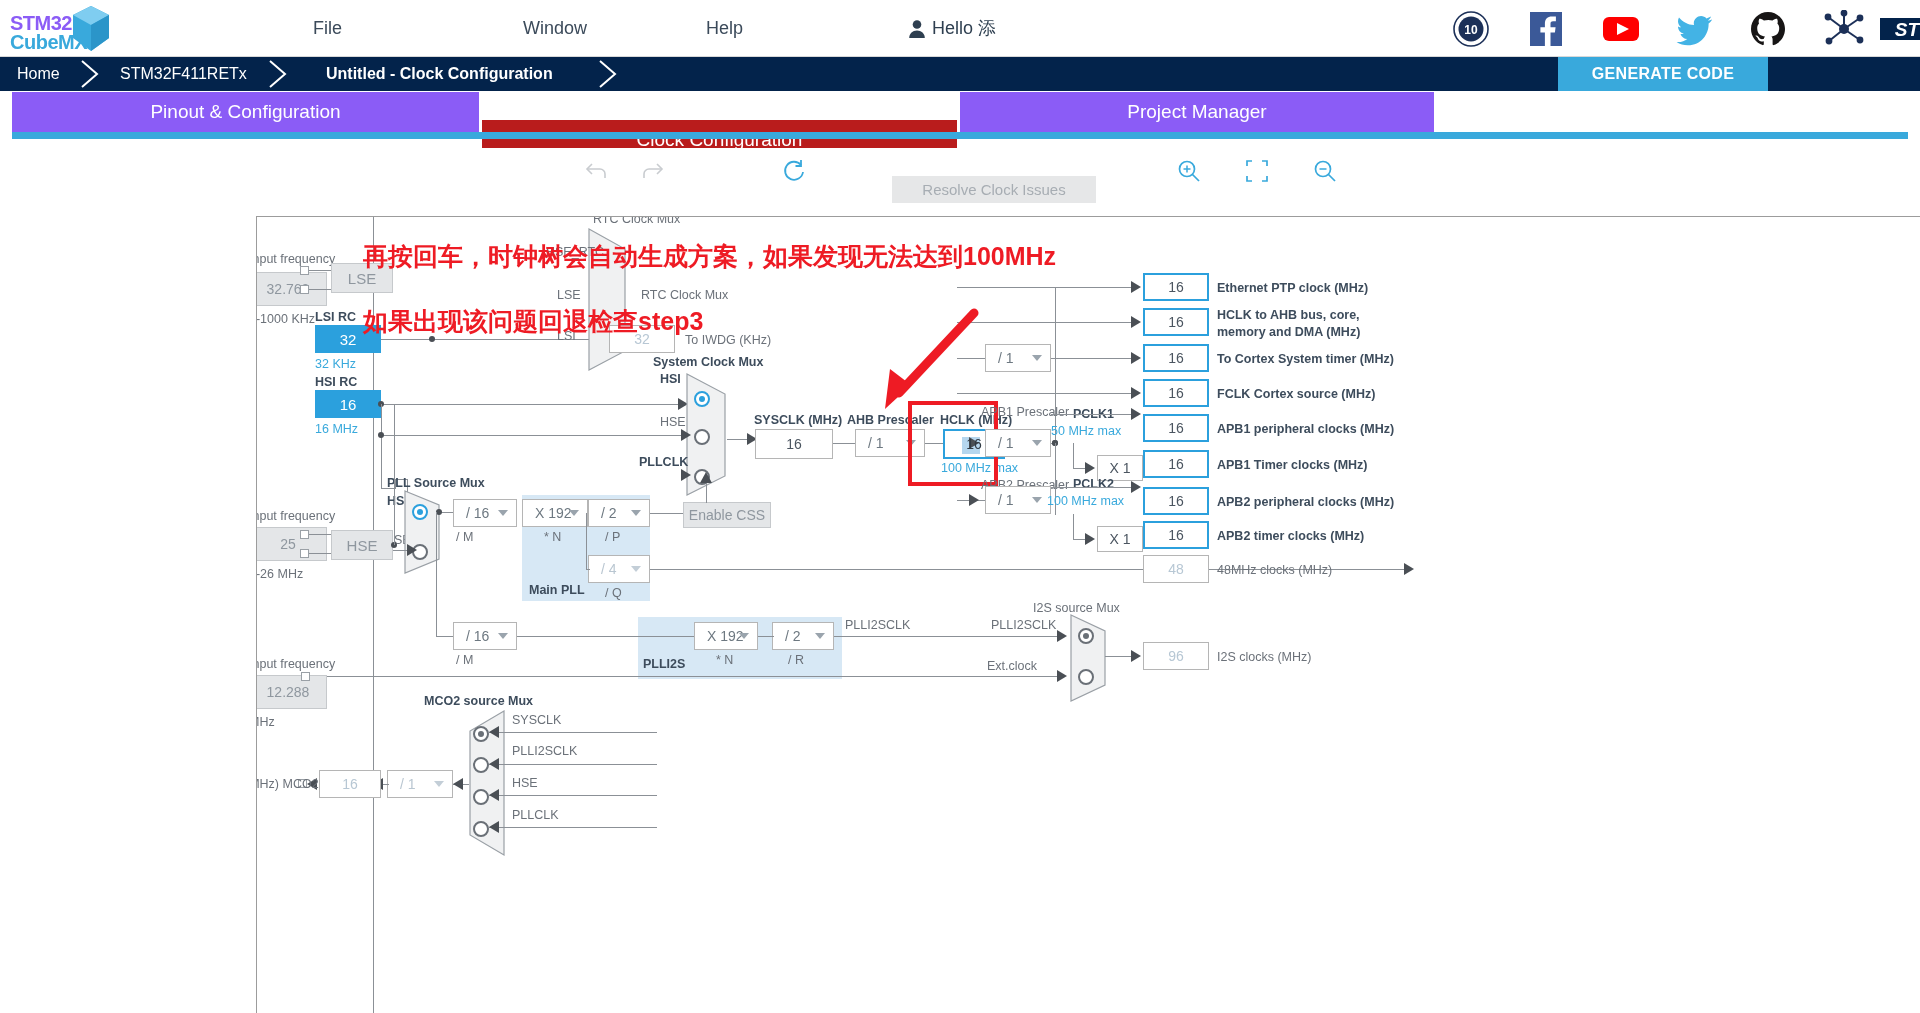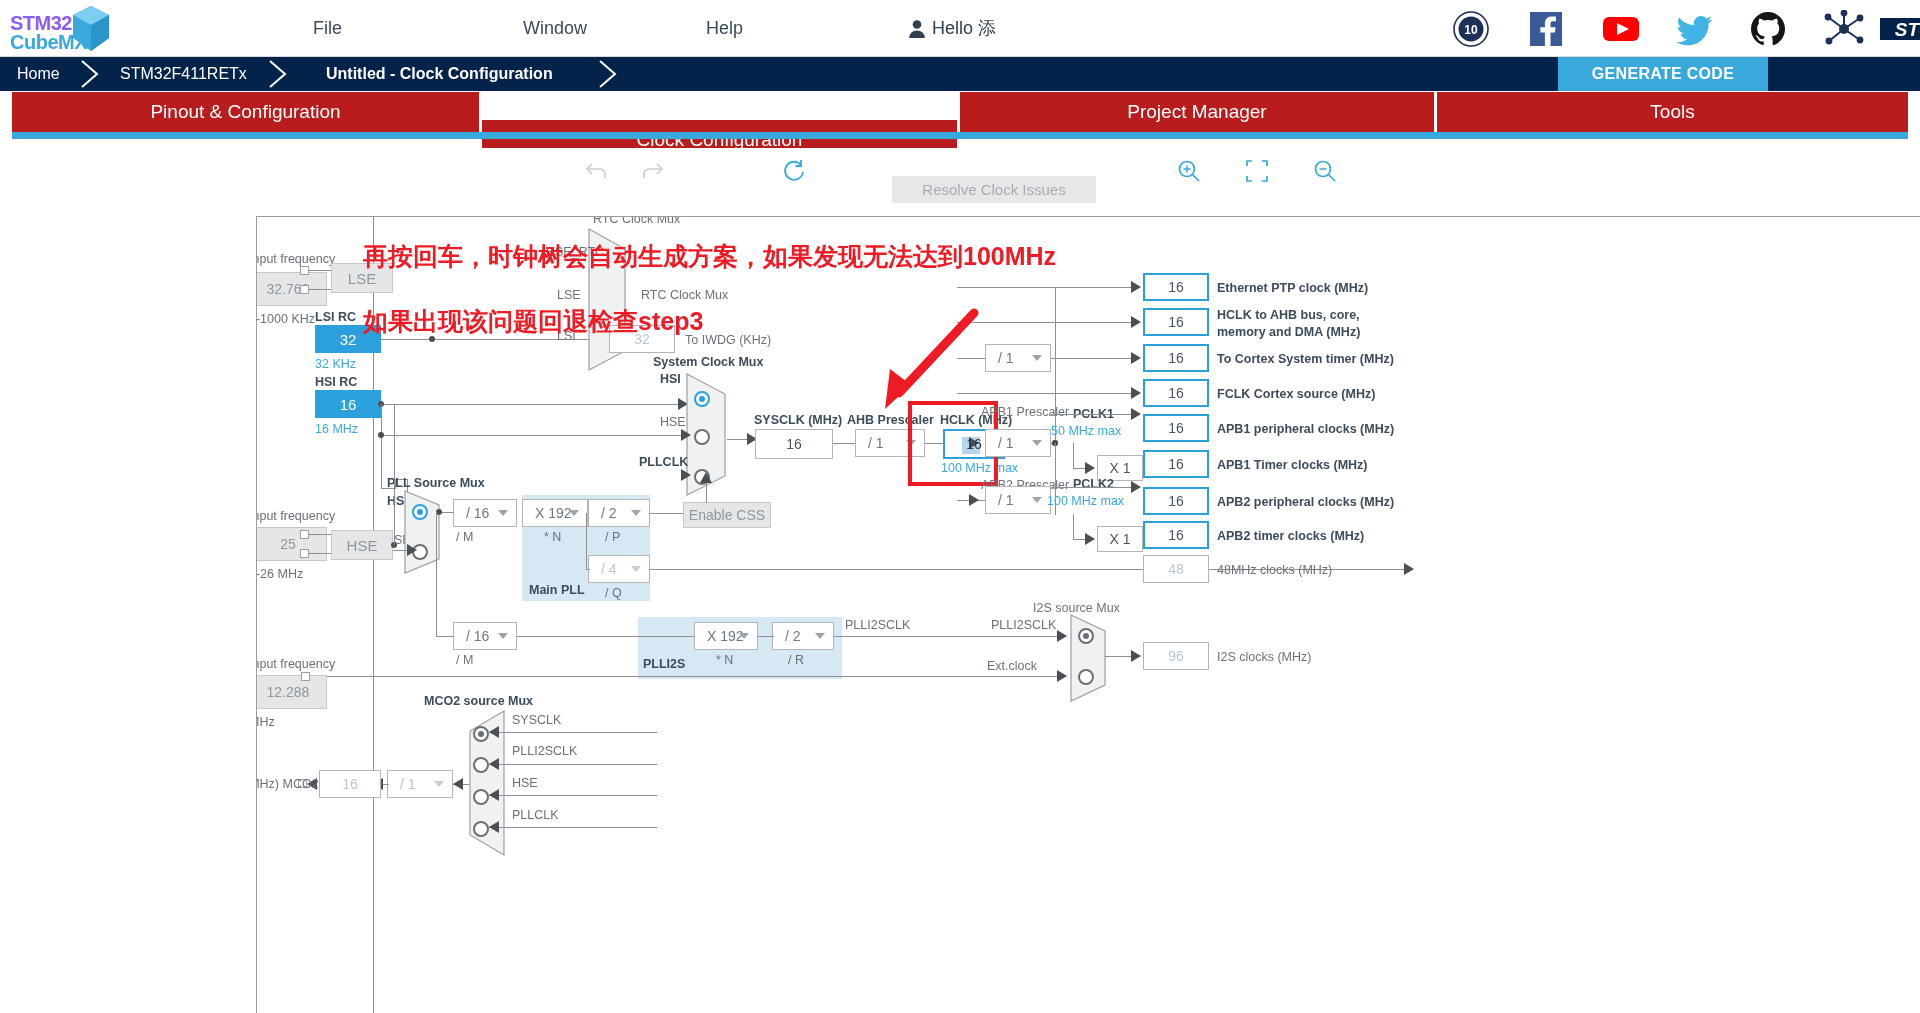--- a/index.html
+++ b/index.html
@@ -47,21 +47,21 @@
     display: flex; align-items: center; justify-content: center; cursor: pointer;
     letter-spacing: 0.3px;
   }
 
   
   .tabbar { position: absolute; left: 0; top: 91px; width: 1920px; height: 50px; background: #ffffff; }
   .tab {
     position: absolute; top: 1px; height: 40px;
     display: flex; align-items: center; justify-content: center;
     font-size: 19px; color: #ffffff; cursor: pointer;
-    background: #b91c1c;
+    background: #8b5cf6;
   }
   .tab.active { background: #b91c1c; margin-top: 28px; }
   .tab-underline { position: absolute; left: 12px; top: 41px; width: 1896px; height: 7px; background: #39a9dc; }
 
   
   .toolbar { position: absolute; left: 0; top: 148px; width: 1920px; height: 45px; background: #ffffff; }
   .tb-icon { position: absolute; top: 0; height: 45px; display:flex; align-items:center; justify-content:center; cursor:pointer;}
   .resolve-btn {
     position: absolute; left: 892px; top: 176px; width: 204px; height: 27px;
     background: #e6e7e8; color: #a7adb3; font-size: 15px;
@@ -229,21 +229,20 @@
   <svg class="chev" style="left:596px" viewBox="0 0 26 34">
       <polyline points="4,4 19,17 4,30" fill="none" stroke="#ffffff" stroke-width="2"></polyline>
     </svg>
 </div>
 <div class="genbtn">GENERATE CODE</div>
 
 <div class="tabbar">
   <div class="tab" style="left:12px;width:467px">Pinout &amp; Configuration</div>
   <div class="tab active" style="left:482px;width:475px">Clock Configuration</div>
   <div class="tab" style="left:960px;width:474px">Project Manager</div>
-  <div class="tab" style="left:1437px;width:471px">Tools</div>
   <div class="tab-underline"></div>
 </div>
 
 <div class="toolbar">
   <div class="tb-icon" style="left:578px;width:38px">
     <svg width="24" height="22" viewBox="0 0 24 22">
         <path d="M7 4 L2 9 L7 14" fill="none" stroke="#c9ccd0" stroke-width="1.6"></path>
         <path d="M2 9 H15 a5 5 0 0 1 5 5 v4" fill="none" stroke="#c9ccd0" stroke-width="1.6"></path>
       </svg>
   </div>

